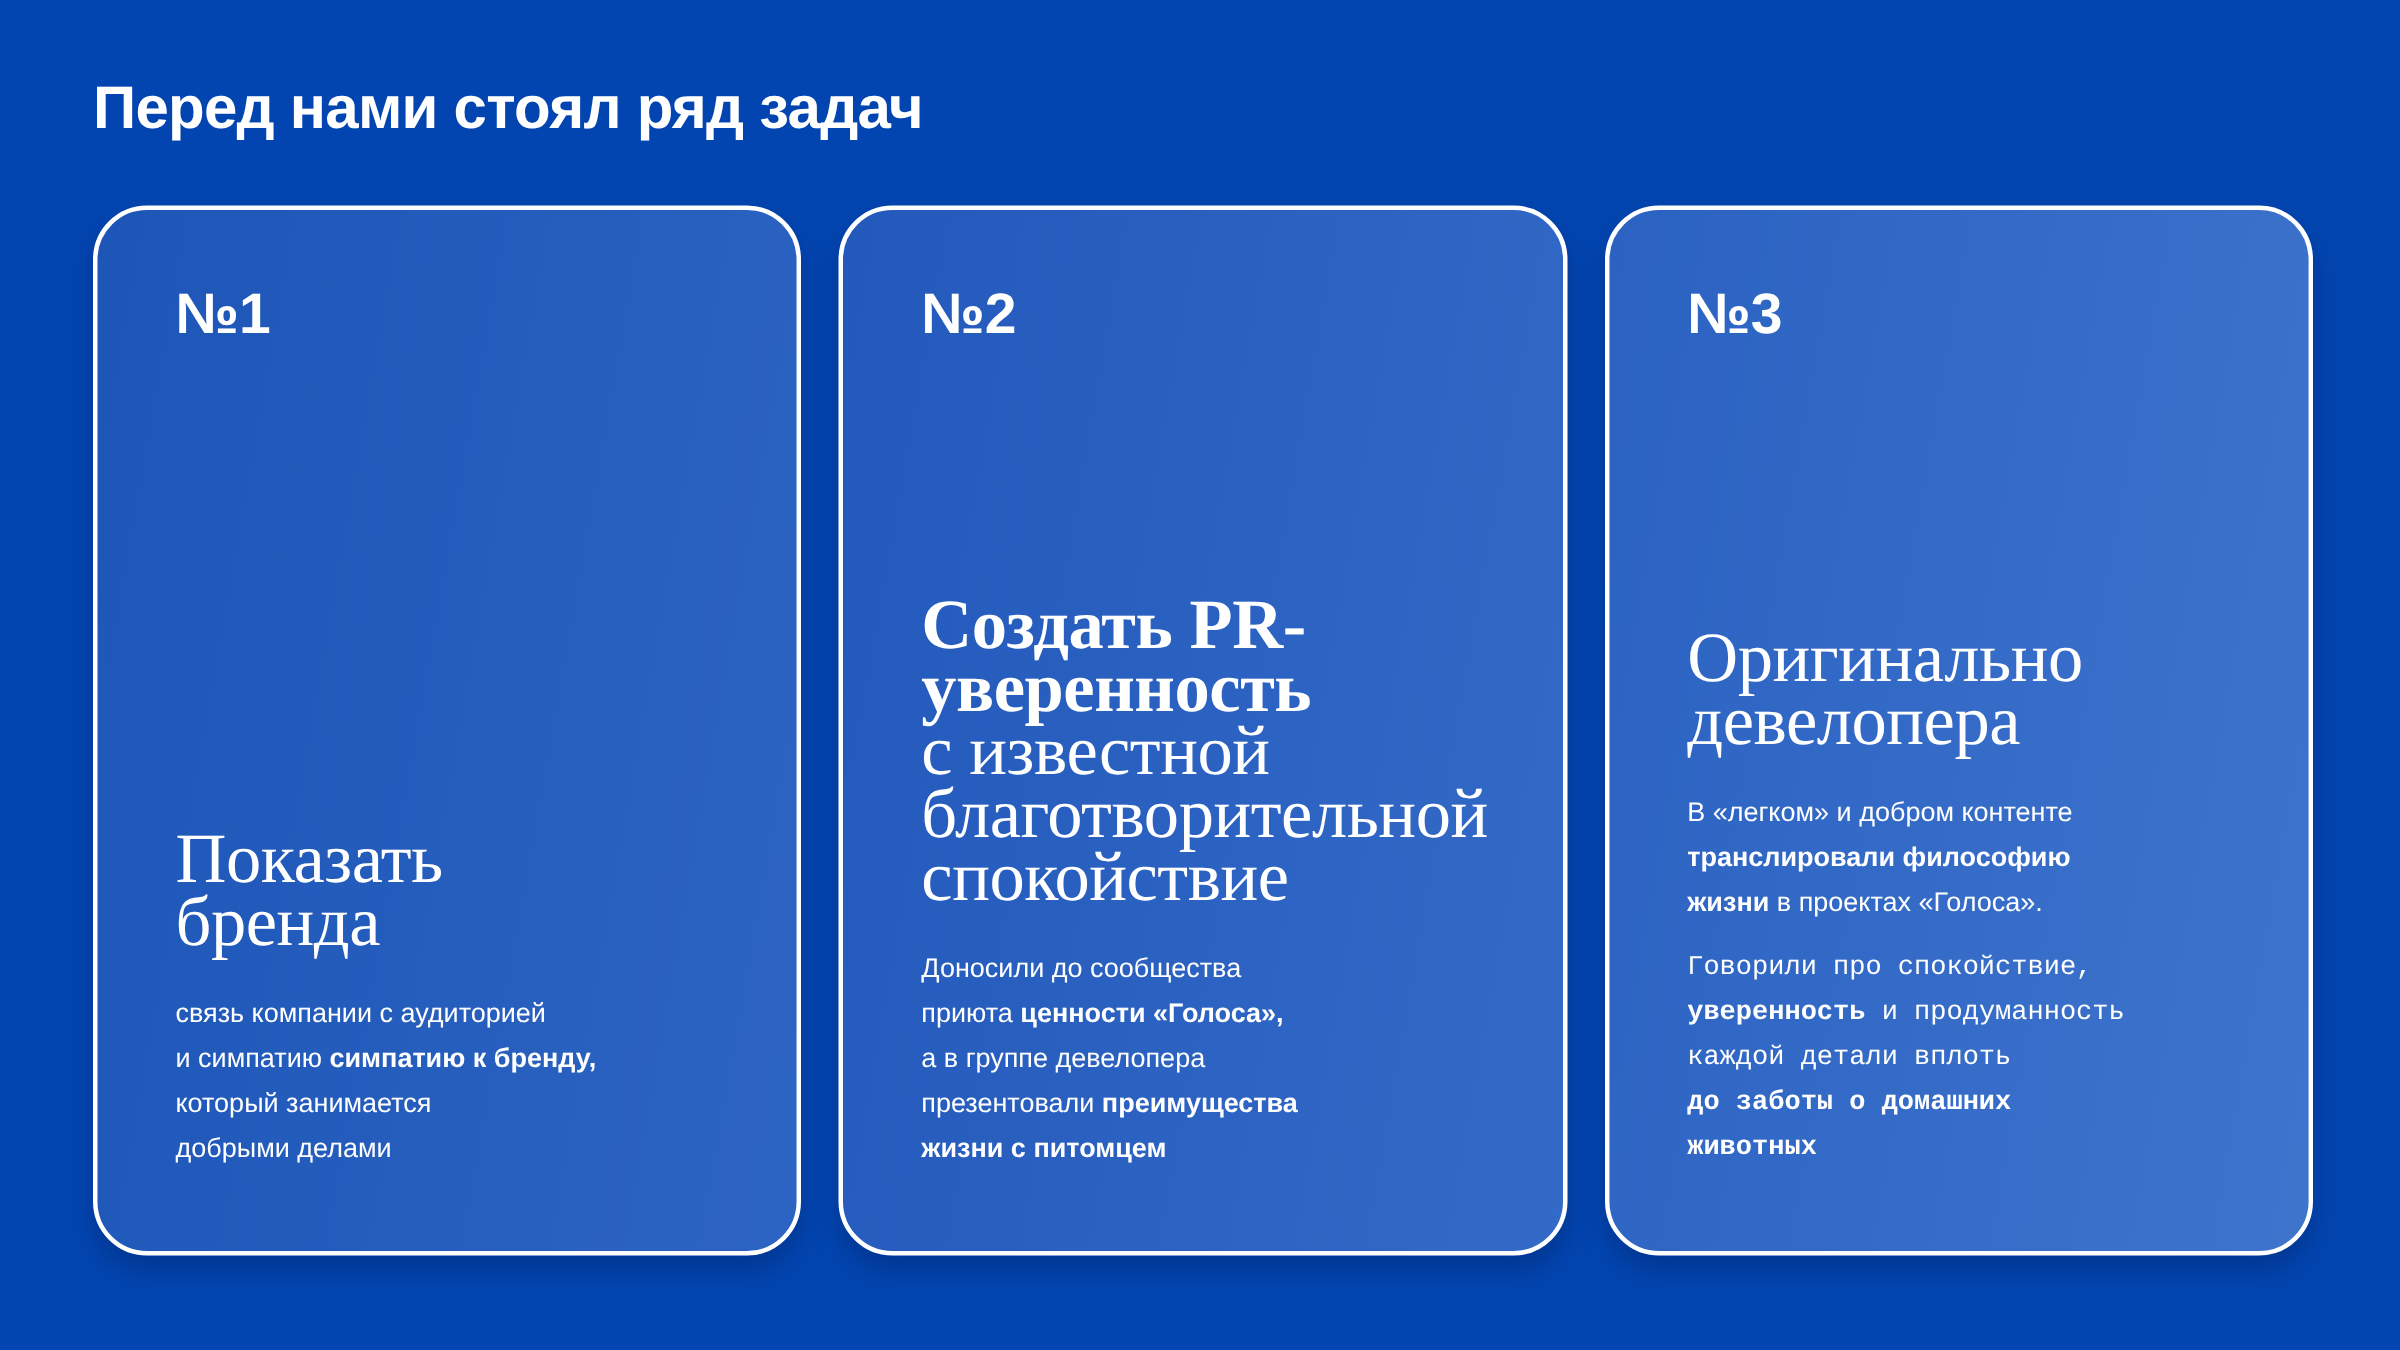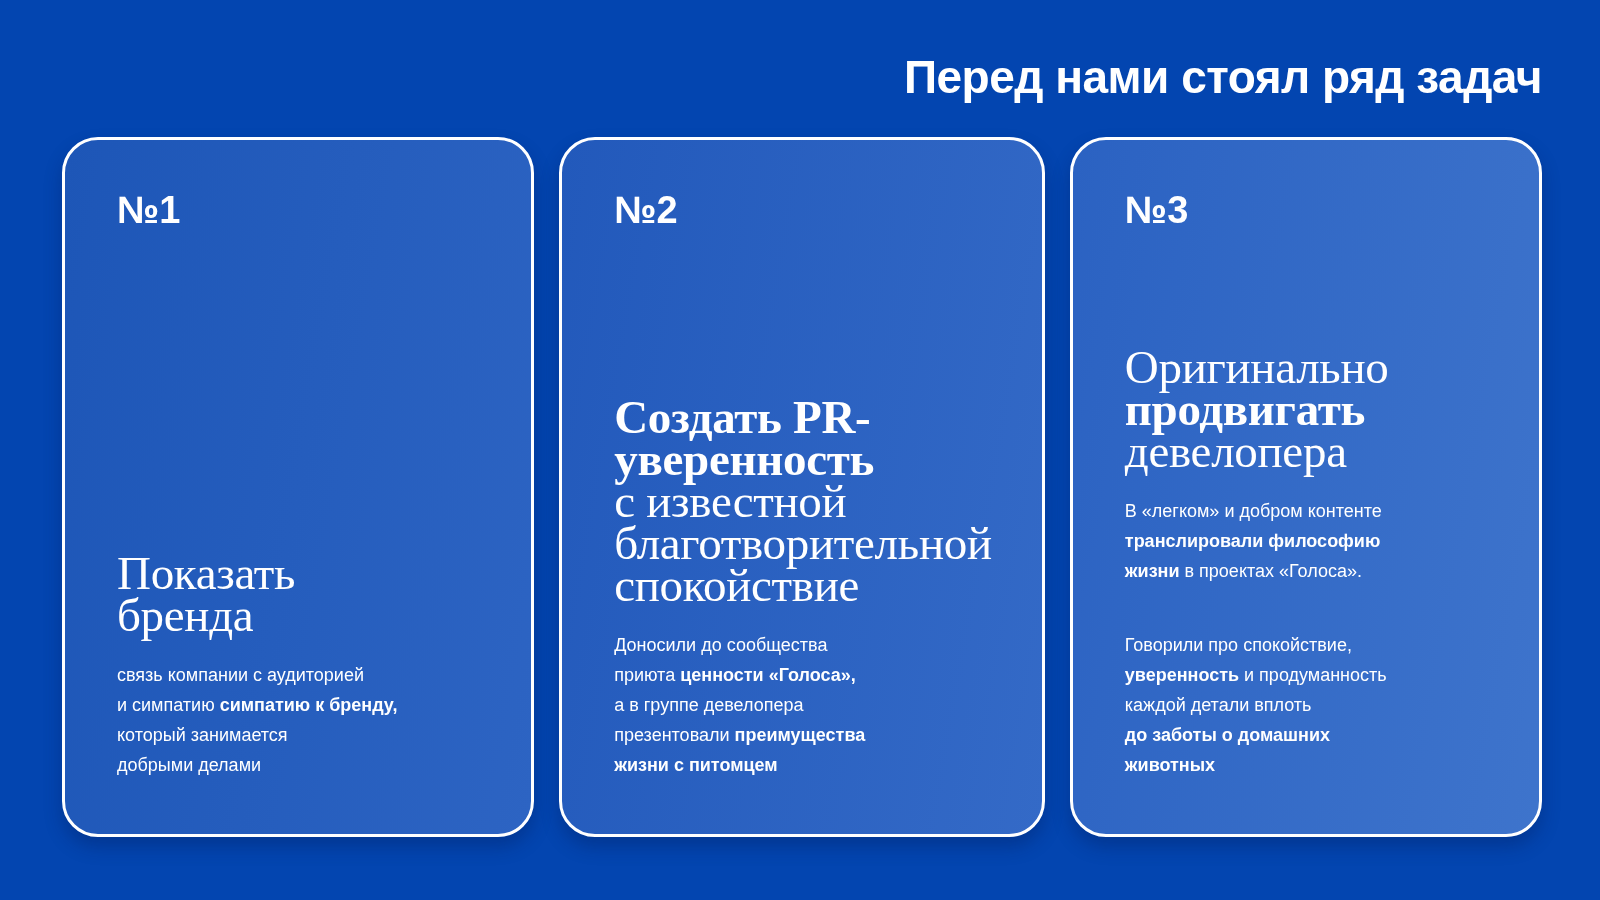--- a/index.html
+++ b/index.html
@@ -18,22 +18,22 @@
     background: var(--background);
     font-family: "Liberation Sans", "DejaVu Sans", sans-serif;
     color: var(--text);
   }
   .slide { position: relative; width: 1600px; height: 900px; }
 
   .title {
     position: absolute;
     top: 50px; left: 62px; width: 1480px;
     margin: 0;
-    text-align: right;
-    font-size: 46px;
+    text-align: left;
+    font-size: 40px;
     font-weight: 700;
     letter-spacing: -0.5px;
     color: var(--text);
   }
 
   .cards {
     position: absolute;
     top: 137px; left: 62px;
     width: 1480px; height: 700px;
     display: flex;
@@ -66,21 +66,21 @@
     line-height: 42px;
     letter-spacing: -0.3px;
     font-family: Liberation Serif, serif;
   }
   .para {
     margin: 0;
     font-size: 18px;
     font-weight: 400;
     line-height: 30px;
   }
-  .para + .para { margin-top: 44px; }
+  .para + .para { margin-top: 14px; font-family: Liberation Mono, monospace; }
 
   .ln { display: block; }
   .b { font-weight: 700; }
 </style>
 </head>
 <body>
 
 <div class="slide">
 
   <h1 class="title">Перед нами стоял ряд задач</h1>
@@ -121,21 +121,20 @@
           <span class="ln"><span class="b">жизни с питомцем</span></span>
         </p>
       </div>
     </section>
 
     <section class="card c3">
       <div class="num">№3</div>
       <div class="content">
         <h2 class="heading">
           <span class="ln"><span>Оригинально</span></span>
-          <span class="ln"><span class="b">продвигать</span></span>
           <span class="ln"><span>девелопера</span></span>
         </h2>
         <p class="para">
           <span class="ln"><span>В «легком» и добром контенте</span></span>
           <span class="ln"><span class="b">транслировали философию</span></span>
           <span class="ln"><span class="b">жизни</span><span> в проектах «Голоса».</span></span>
         </p>
         <p class="para">
           <span class="ln"><span>Говорили про спокойствие,</span></span>
           <span class="ln"><span class="b">уверенность</span><span> и продуманность</span></span>

